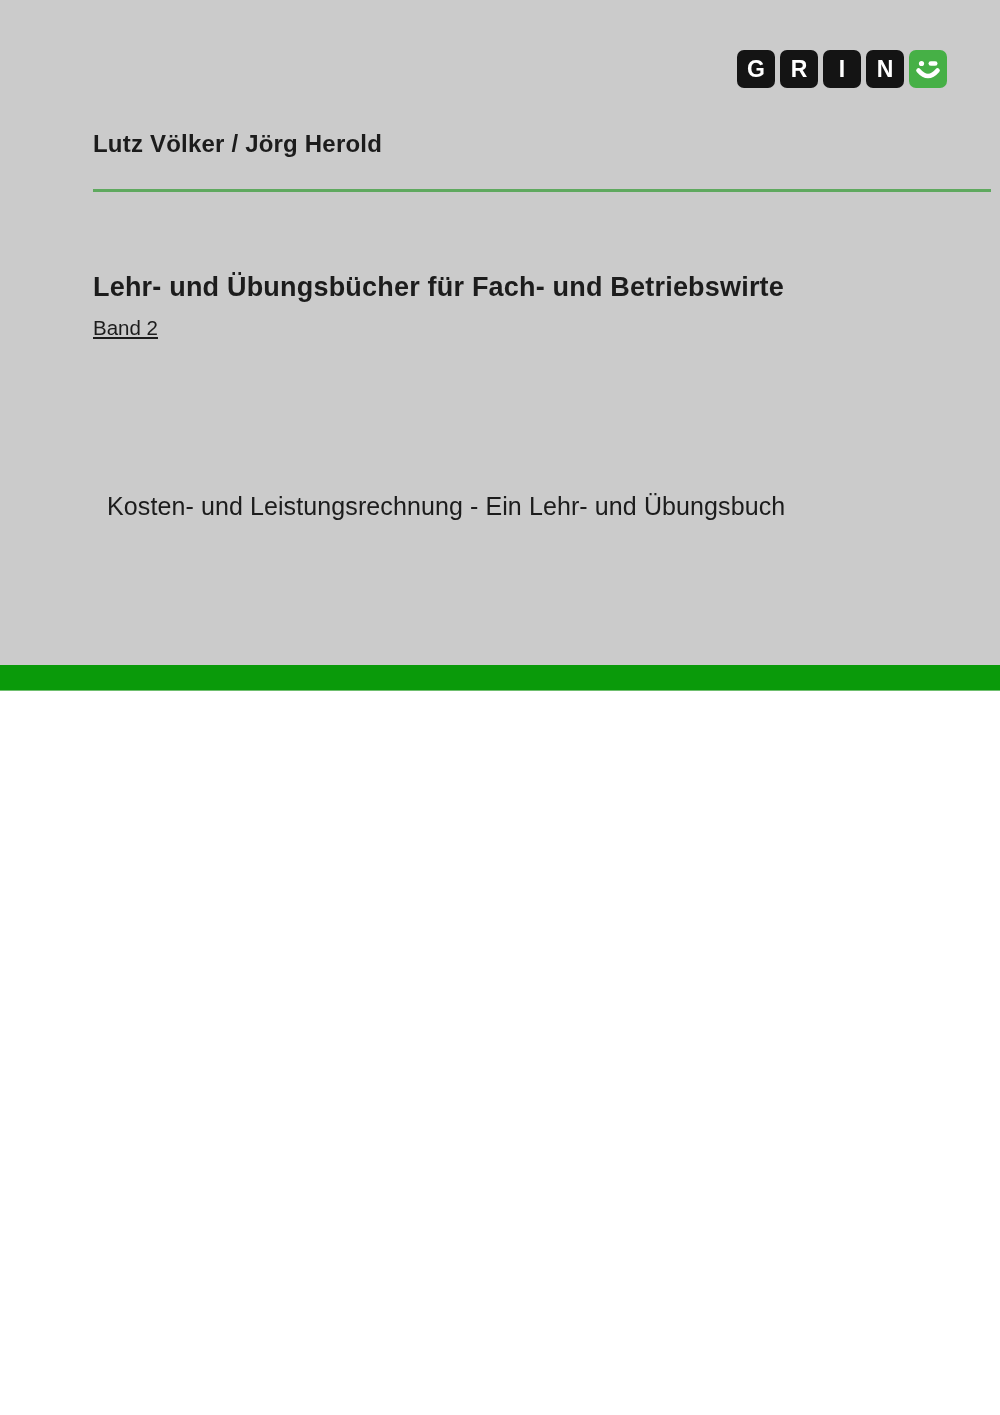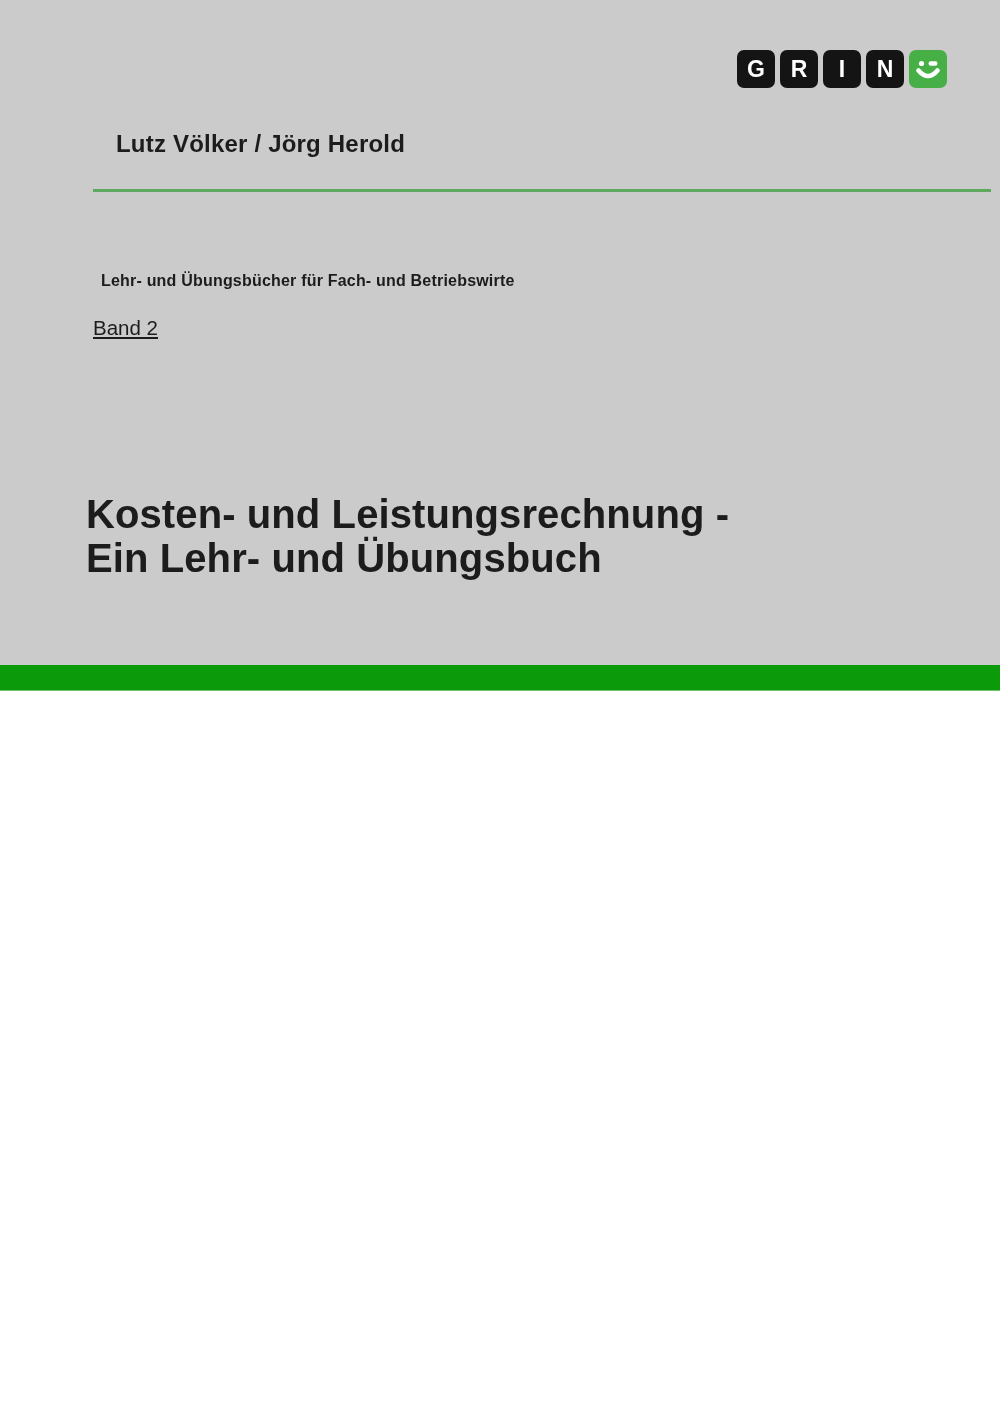--- a/index.html
+++ b/index.html
@@ -57,53 +57,52 @@
     align-items: center;
     justify-content: center;
   }
   .authors {
     position: absolute;
     left: 93px;
     top: 130px;
     font-size: 24px;
     font-weight: bold;
     letter-spacing: 0.2px;
-    margin-left: 23px;
   }
   .rule {
     position: absolute;
     left: 93px;
     top: 189px;
     width: 898px;
     height: 3px;
     background: #5fa95f;
   }
   .series {
     position: absolute;
-    left: 101px;
+    left: 93px;
     top: 272px;
-    font-size: 16px;
+    font-size: 27px;
     font-weight: bold;
     letter-spacing: 0.2px;
   }
   .band {
     position: absolute;
     left: 93px;
     top: 316px;
     font-size: 20.5px;
     font-weight: normal;
     text-decoration: underline;
   }
   .title {
     position: absolute;
-    left: 86px;
+    left: 107px;
     top: 493px;
     width: 700px;
-    font-size: 40px;
-    font-weight: bold;
+    font-size: 25px;
+    font-weight: normal;
     line-height: 1.09;
     letter-spacing: 0.1px;
   }
 </style>
 </head>
 <body>
 
 <div class="page">
 
   <div class="cover">

